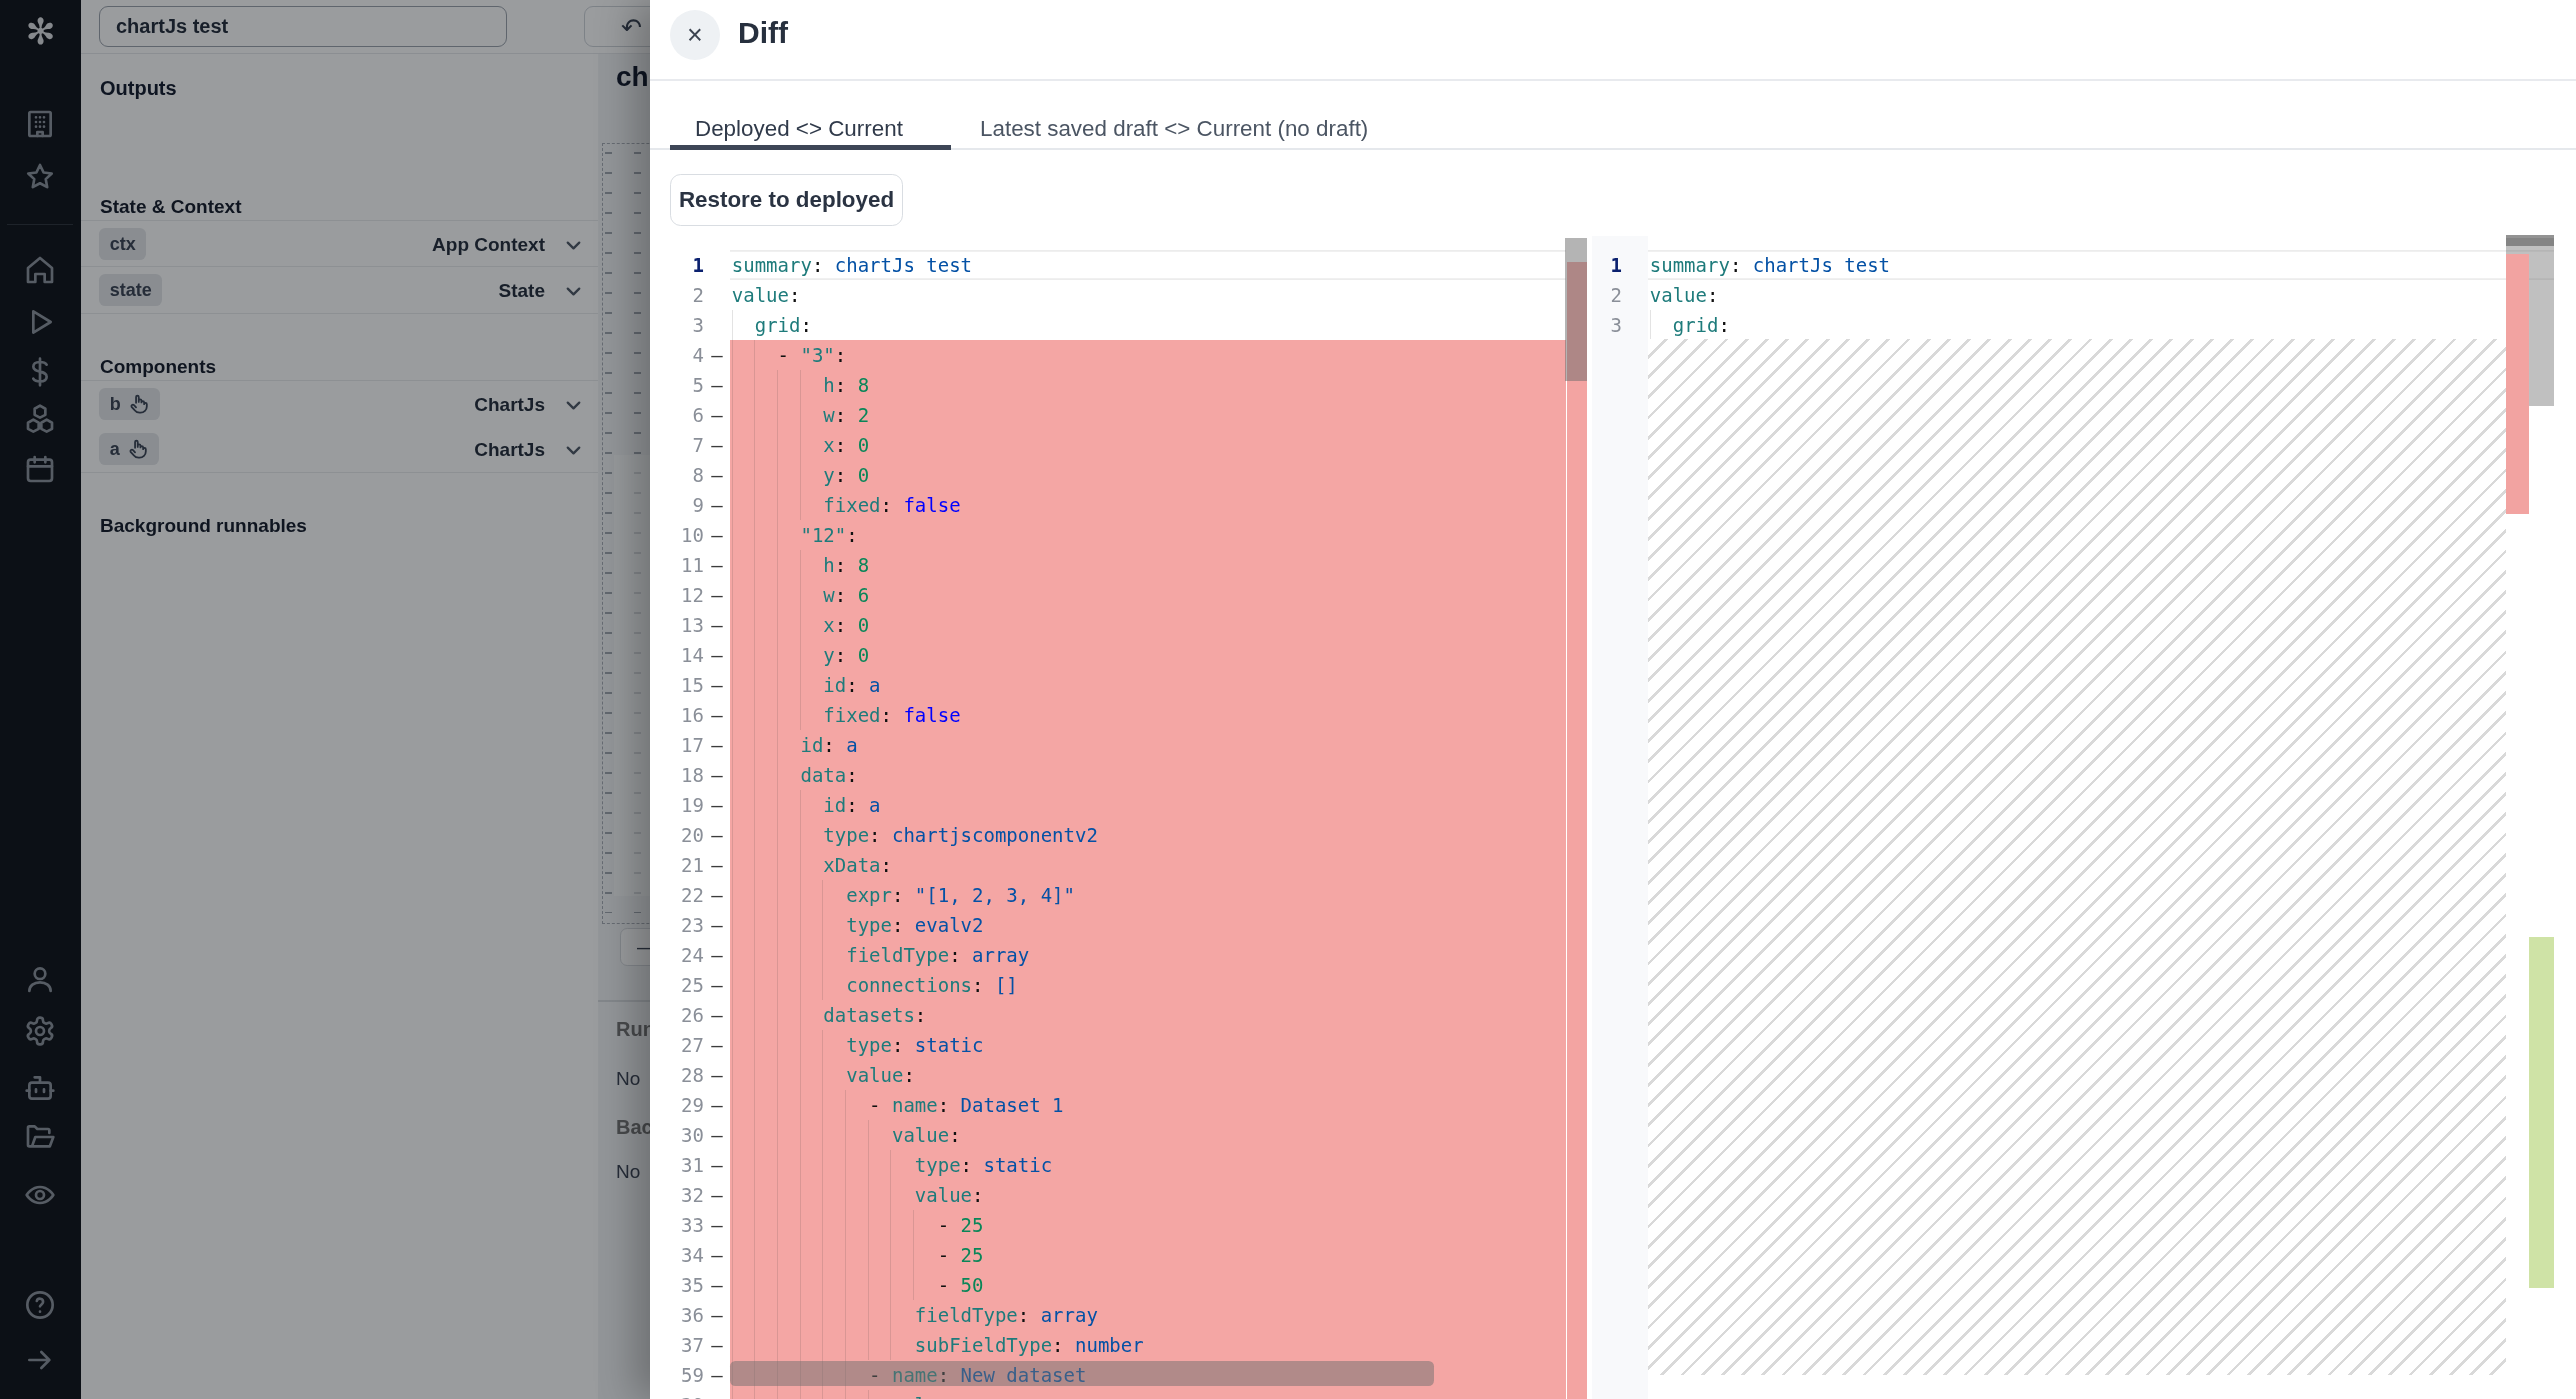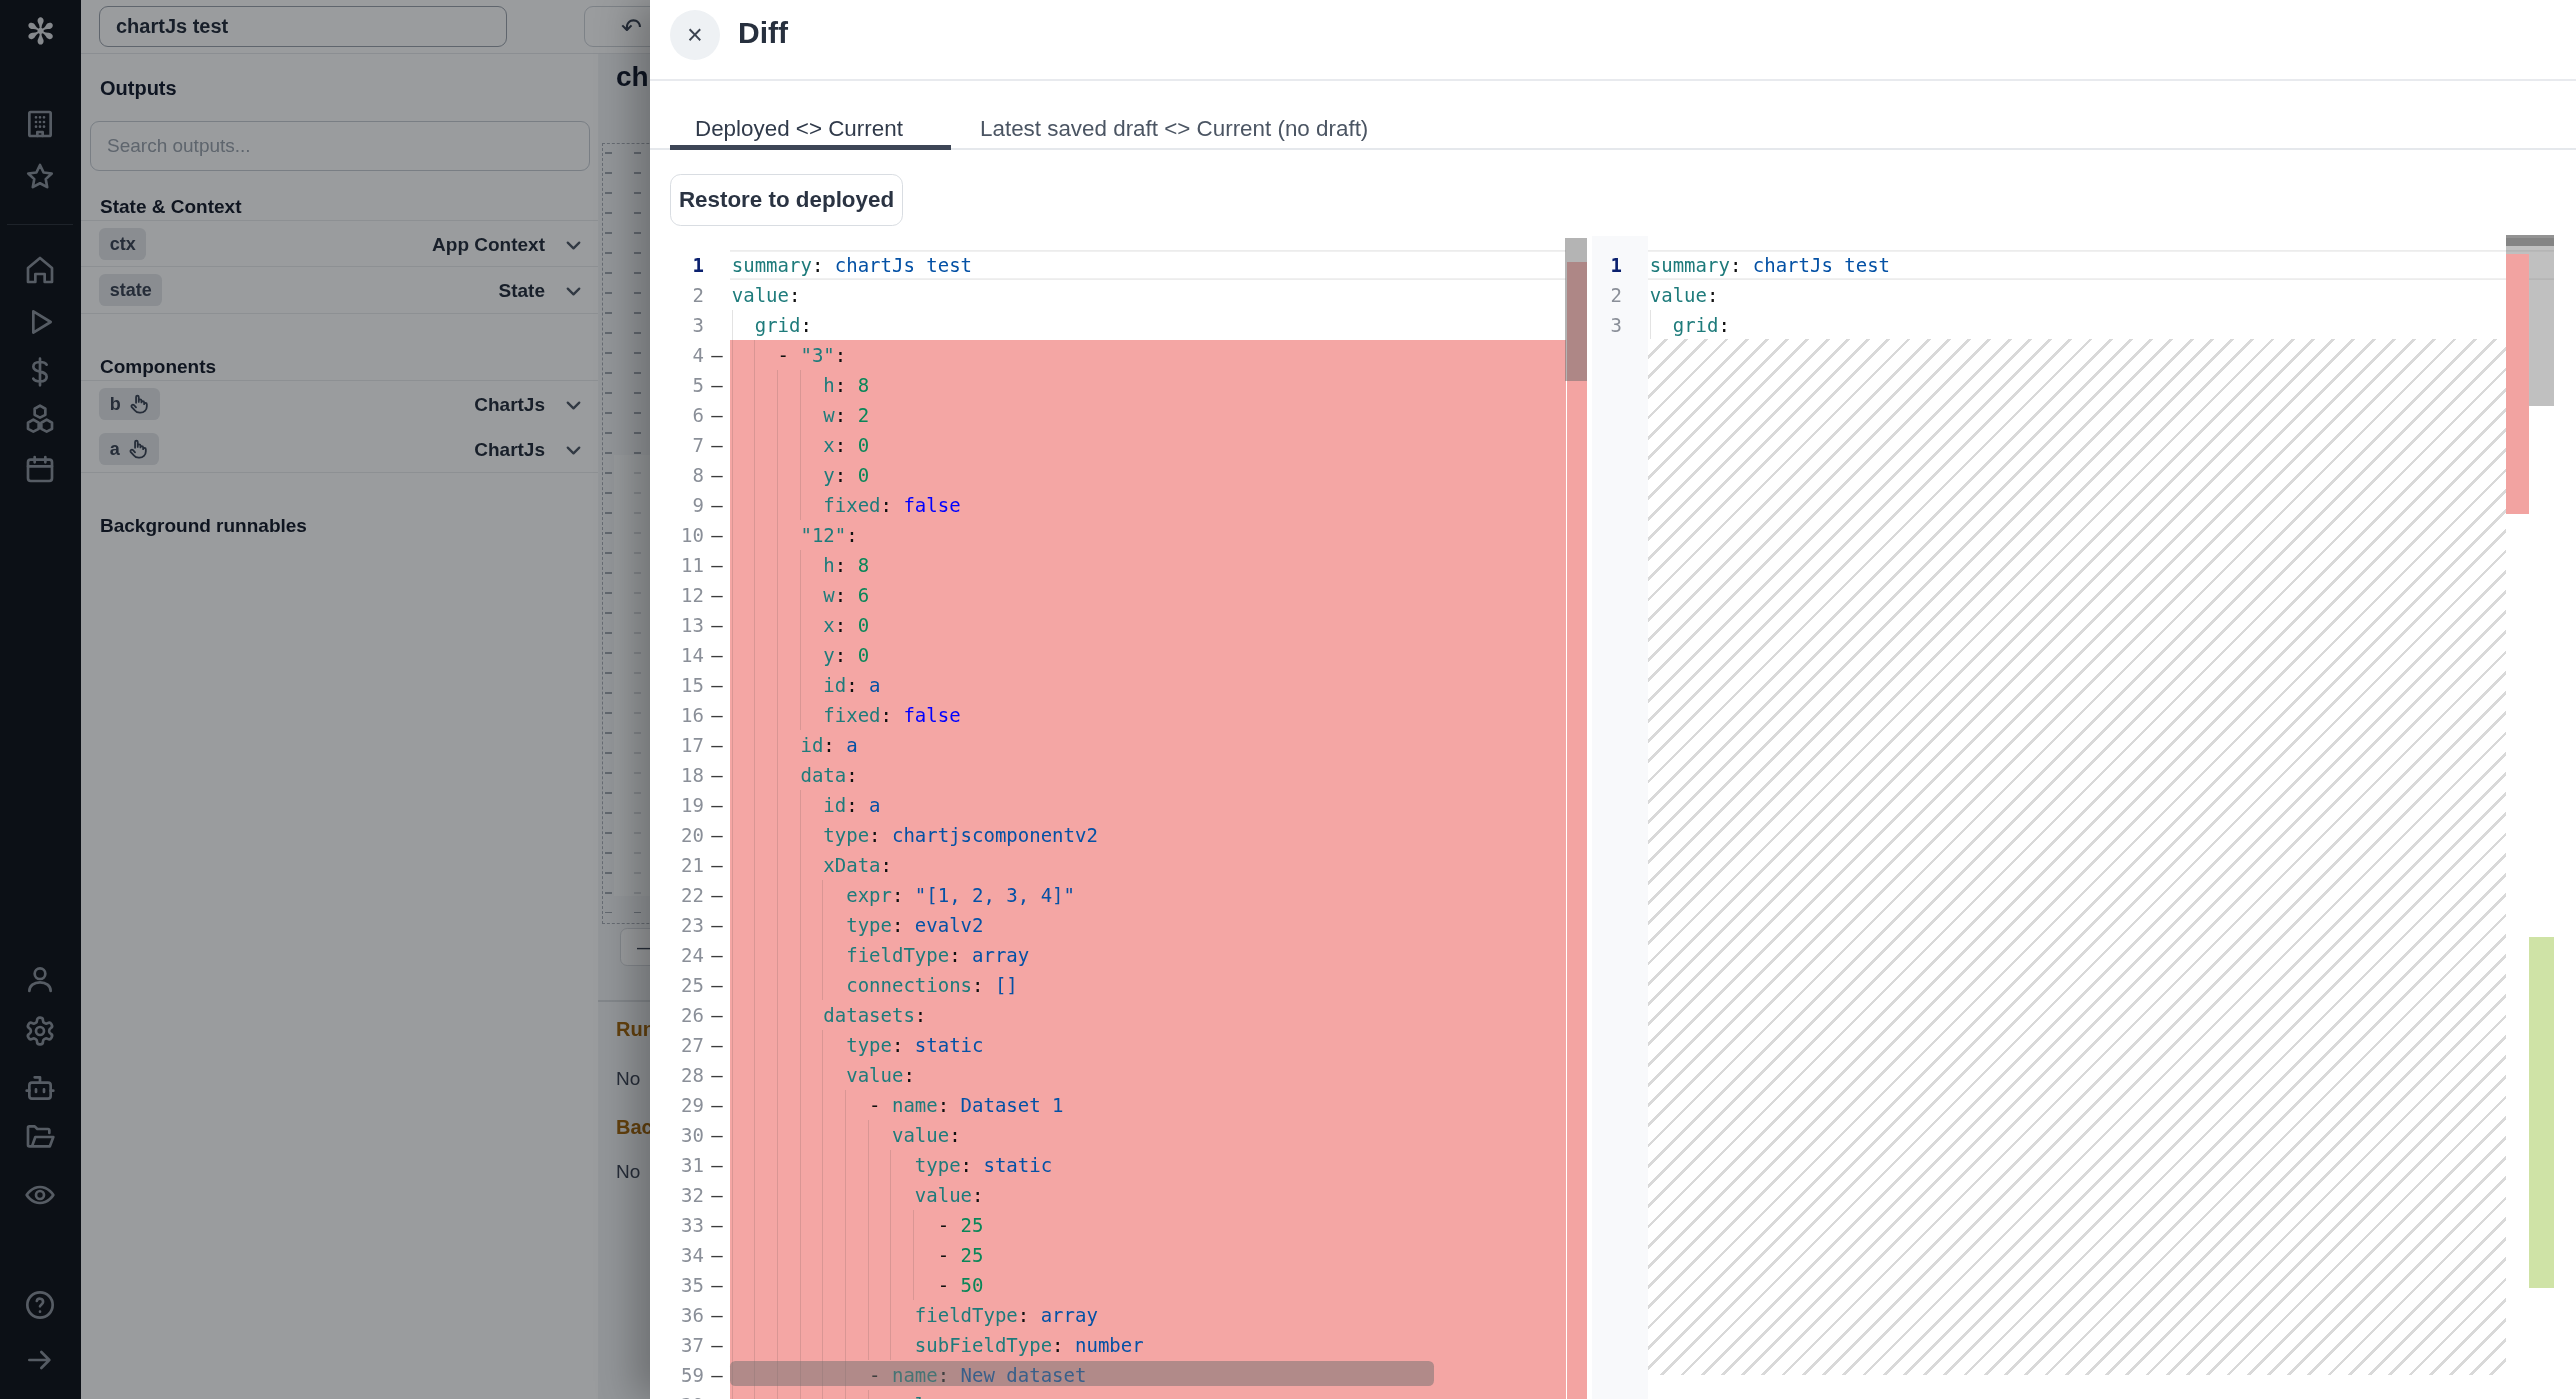--- a/index.html
+++ b/index.html
@@ -51,21 +51,21 @@
   .cheading { position:absolute; left:616px; top:61px; font-size:28px; font-weight:800; color:#0f172a; }
   .dashedrect { position:absolute; left:602px; top:143px; width:72px; height:781px;
     border:1.8px dashed #a7adb6; }
   .tickcol { position:absolute; width:7.2px; top:152px; height:761px;
     background:repeating-linear-gradient(to bottom, rgba(90,100,115,.55) 0 1.8px, transparent 1.8px 20px); }
   .innerrect { position:absolute; left:614px; top:455px; width:36px; height:441px;
     background:rgba(255,255,255,.6); }
   #minus-btn { position:absolute; left:620px; top:928px; width:54px; height:38px; background:#fff;
     border:1.8px solid #d6dade; border-radius:7.2px; font-size:20px; color:#374151; }
   .cdivider { position:absolute; left:598px; top:1000px; width:52px; height:1.8px; background:#d8dbdf; }
-  .runtxt { position:absolute; left:616px; font-size:20px; color:#a16207; font-weight:700; white-space:nowrap; }
+  .runtxt { position:absolute; left:616px; font-size:20px; color:#737373; font-weight:700; white-space:nowrap; }
   .runsub { position:absolute; left:616px; font-size:19px; color:#374151; white-space:nowrap; }
 
   #dim { position:absolute; left:0; top:0; width:650px; height:1399px;
     background:rgba(15,18,24,.42); z-index:5; }
 
   
   #modal { position:absolute; left:650px; top:0; width:1926px; height:1399px; background:#fff;
     z-index:10; box-shadow:-16px 0 36px rgba(0,0,0,.25); }
   #close-btn { position:absolute; left:20px; top:10px; width:50px; height:50px; border-radius:50%;
     background:#eef1f4; border:none; font-size:27px; color:#3b4350; line-height:50px; text-align:center; }
@@ -169,21 +169,20 @@
           <path d="M4 12h15M13 6l6 6-6 6"></path>
         </svg></span>
   </div>
 
   <div id="topbar"></div>
   <input id="title-input" value="chartJs test" style="">
   <button id="undo-btn">↶</button>
 
   <div id="outputs"></div>
   <h2 class="oh1" style="top:77px">Outputs</h2>
-  <input id="search-outputs" placeholder="Search outputs..." style="">
   <h3 class="oh2" style="top:196px">State &amp; Context</h3>
 
   <div class="orow" style="top:267px">
     <span class="badge">state</span>
     <span class="rtype">State</span>
     <span class="rchev"><svg viewBox="0 0 24 24">
           <path d="M6 9l6 6 6-6"></path>
         </svg></span>
   </div>
   <div class="orow first" style="top:220px">

